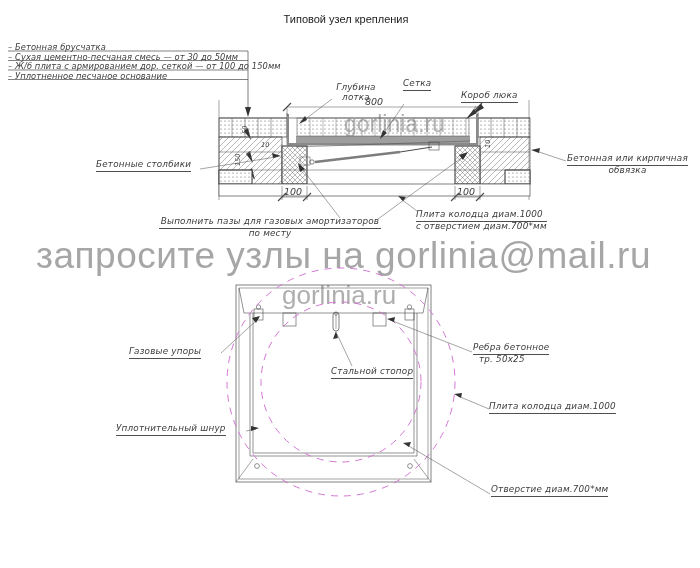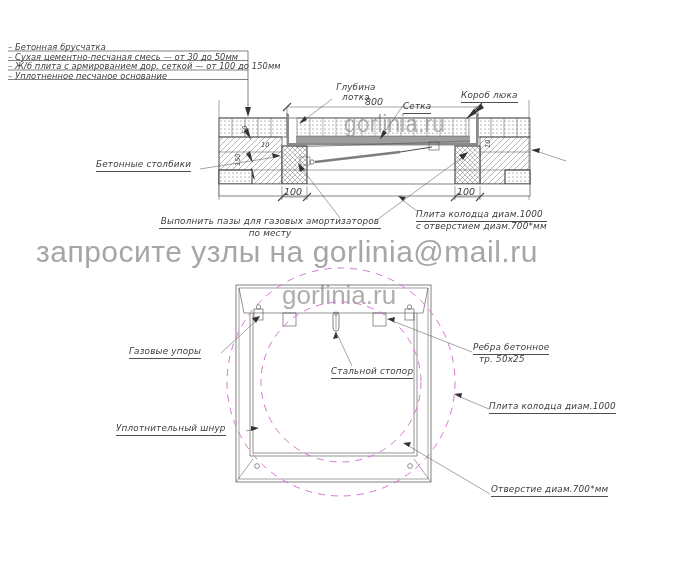--- a/index.html
+++ b/index.html
@@ -18,21 +18,21 @@
   .tiny{position:absolute;font:italic 6.5px "DejaVu Sans",sans-serif;color:var(--label);
         white-space:nowrap;}
   .rot{transform:rotate(-90deg);transform-origin:left top;}
   #title{position:absolute;left:230px;top:13px;width:232px;text-align:center;
          font:11px/1.25 "Liberation Sans",sans-serif;color:#1b1b1b;}
   #legend{position:absolute;left:8px;top:42px;}
   .legend-item{position:absolute;left:0;font:italic 8.3px "DejaVu Sans",sans-serif;
                color:var(--label);white-space:nowrap;letter-spacing:.1px;text-align:center;}
   .wm{position:absolute;color:var(--watermark);font-family:"Liberation Sans",sans-serif;
       pointer-events:none;white-space:nowrap;}
-  #wm-main{left:36px;top:235px;font-size:30px;letter-spacing:.5px;}
+  #wm-main{left:36px;top:235px;font-size:37px;letter-spacing:.5px;}
   #wm-section{left:344px;top:111px;font-size:23px;opacity:.85;}
   #wm-plan{left:282px;top:280px;font-size:26px;opacity:.9;}
 </style>
 </head>
 <body>
 
 <div id="canvas">
 
   <div class="wm" id="wm-section">gorlinia.ru</div>
   <div class="wm" id="wm-main">запросите узлы на gorlinia@mail.ru</div>
@@ -176,37 +176,42 @@
 
     <polygon points="260,316 252,318 256,323" fill="#333"></polygon>
     <polygon points="336,331 333,339 338,338" fill="#333"></polygon>
     <polygon points="387,319 395,317 394,322" fill="#333"></polygon>
     <polygon points="454,394 462,393 461,398" fill="#333"></polygon>
     <polygon points="259,428 251,426 251,431" fill="#333"></polygon>
     <polygon points="403,443 411,442 409,447" fill="#333"></polygon>
   </svg>
 
   <div id="title">
+    <div>Типовой узел крепления</div>
   </div>
 
   <div id="legend">
     <div class="legend-item" style="top:0">–  Бетонная брусчатка</div>
     <div class="legend-item" style="top:9.5px">–  Сухая цементно-песчаная смесь — от 30 до 50мм</div>
     <div class="legend-item" style="top:19px">–  Ж/б плита с армированием дор. сеткой — от 100 до 150мм</div>
     <div class="legend-item" style="top:28.5px">–  Уплотненное песчаное основание</div>
   </div>
 
   <div class="lbl ctr" style="left:330px;top:83px;width:52px">
     <div>Глубина</div>
     <div>лотка</div>
   </div>
   <div class="dim" style="left:360px;top:96px;width:28px">800</div>
-  <div class="lbl ul" style="left:403px;top:102px">Сетка</div>
+  <div class="lbl ul" style="left:403px;top:79px">Сетка</div>
   <div class="lbl ul" style="left:461px;top:91px">Короб люка</div>
   <div class="lbl ul" style="left:96px;top:160px">Бетонные столбики</div>
+  <div class="lbl" style="left:567px;top:154px">
+    <div class="ul">Бетонная или кирпичная</div>
+    <div class="ctr">обвязка</div>
+  </div>
   <div class="lbl ctr" style="left:159px;top:217px;width:222px">
     <div class="ul">Выполнить пазы для газовых амортизаторов</div>
     <div>по месту</div>
   </div>
   <div class="lbl" style="left:416px;top:210px">
     <div class="ul">Плита колодца диам.1000</div>
     <div>с отверстием диам.700*мм</div>
   </div>
   <div class="dim" style="left:279px;top:186px;width:28px">100</div>
   <div class="dim" style="left:452px;top:186px;width:28px">100</div>

